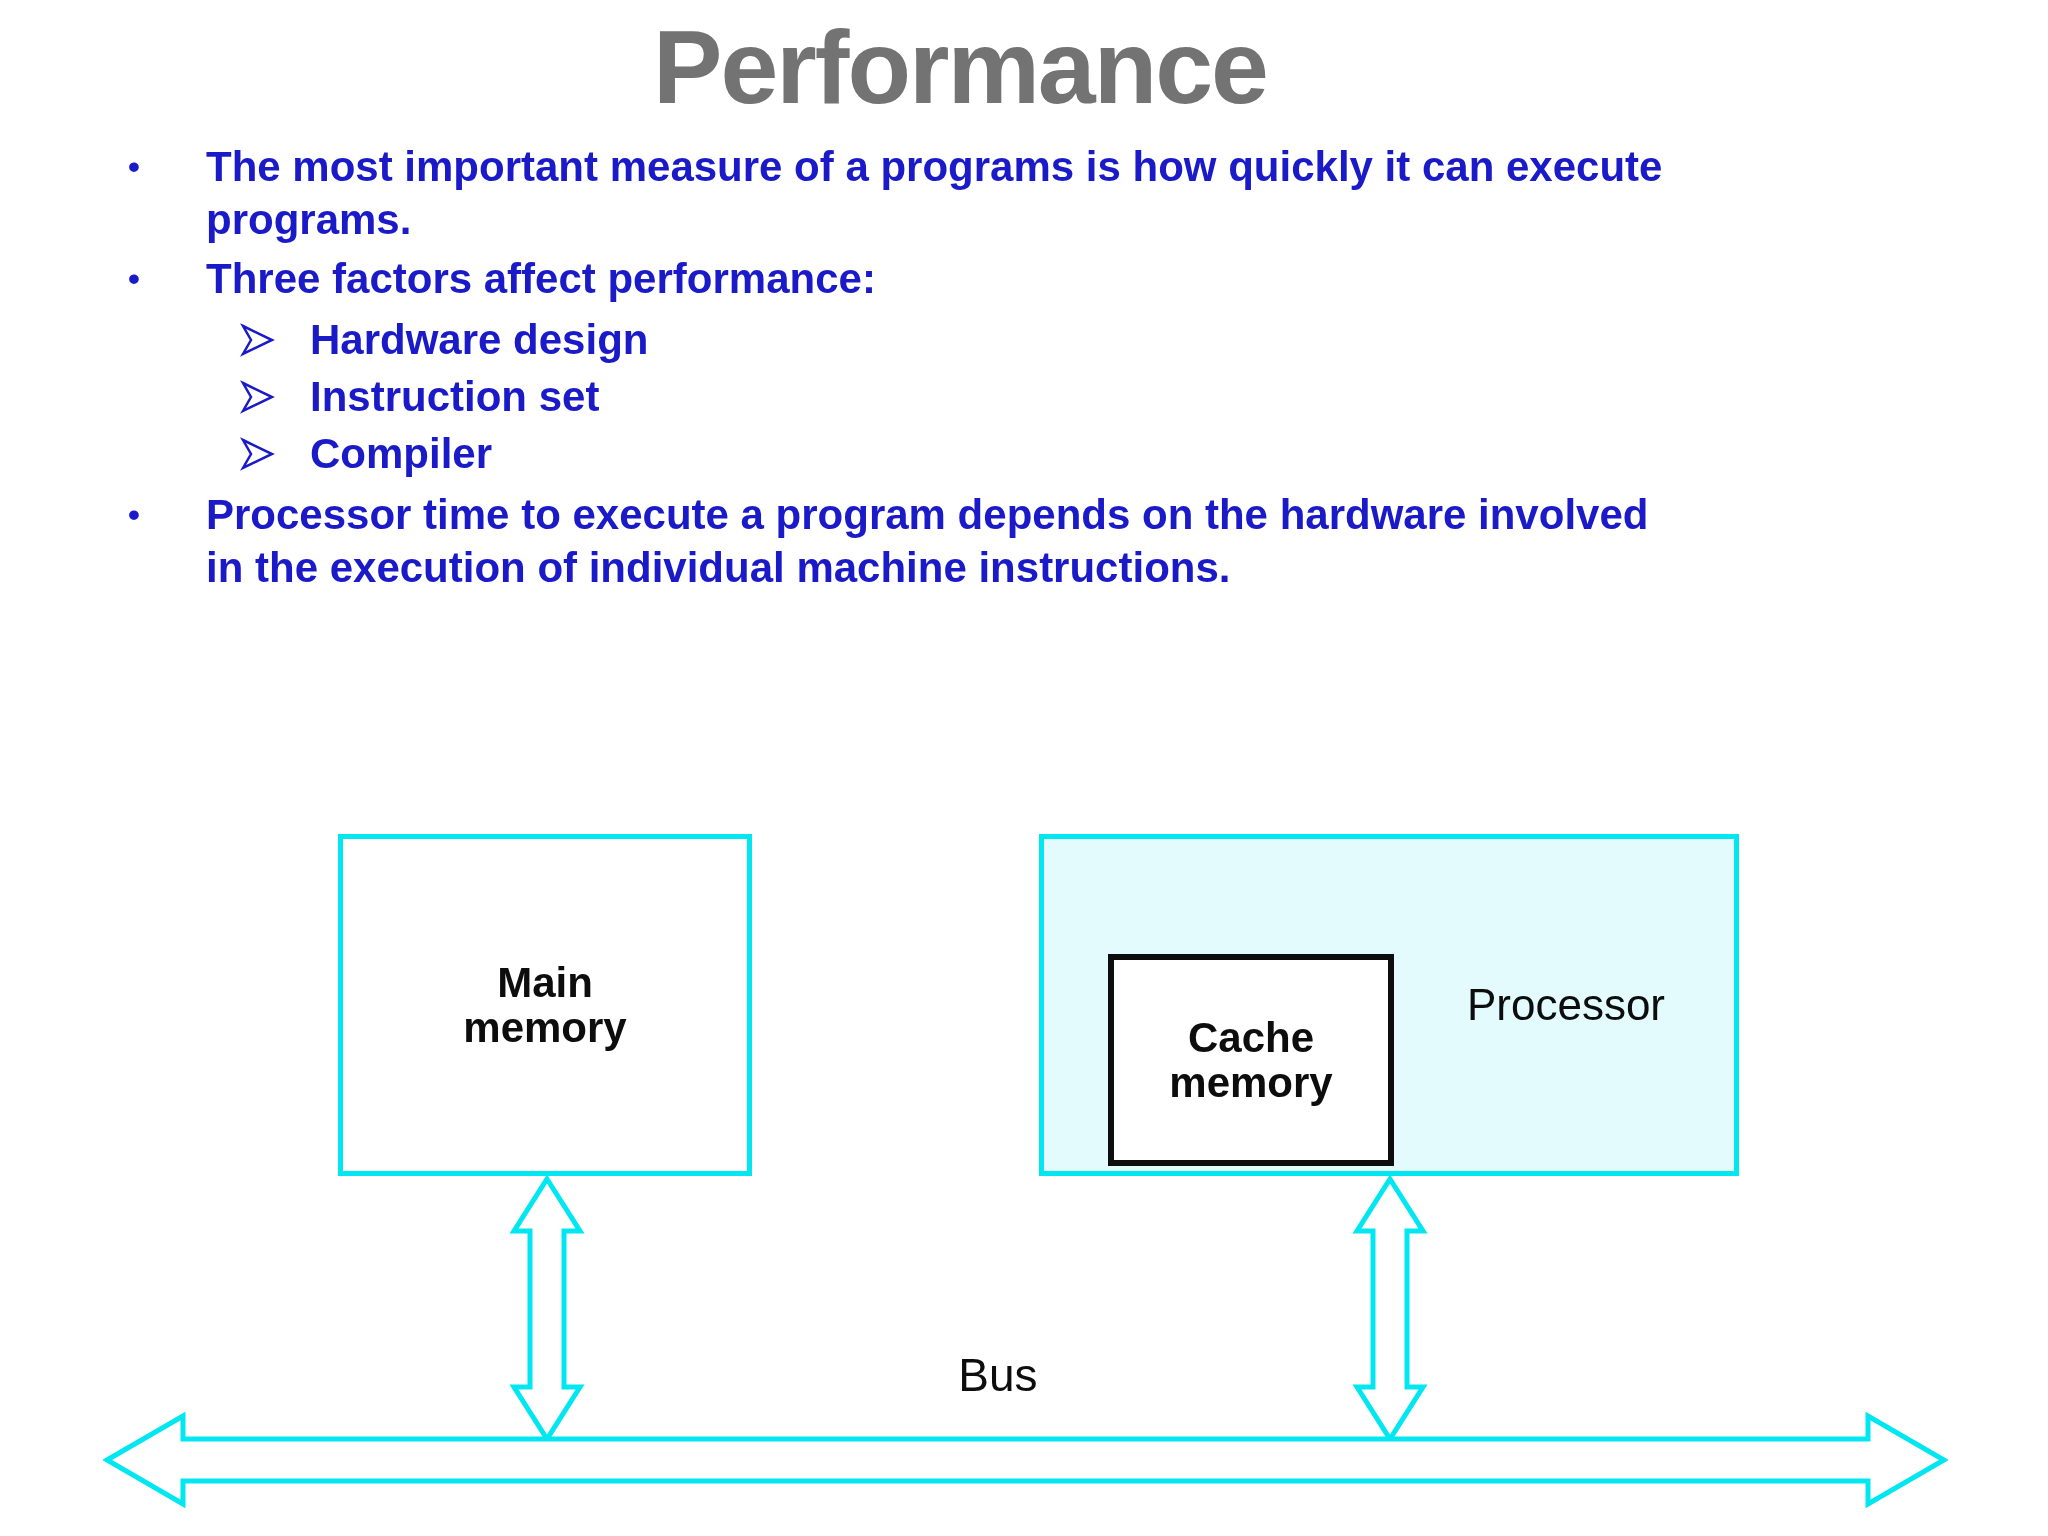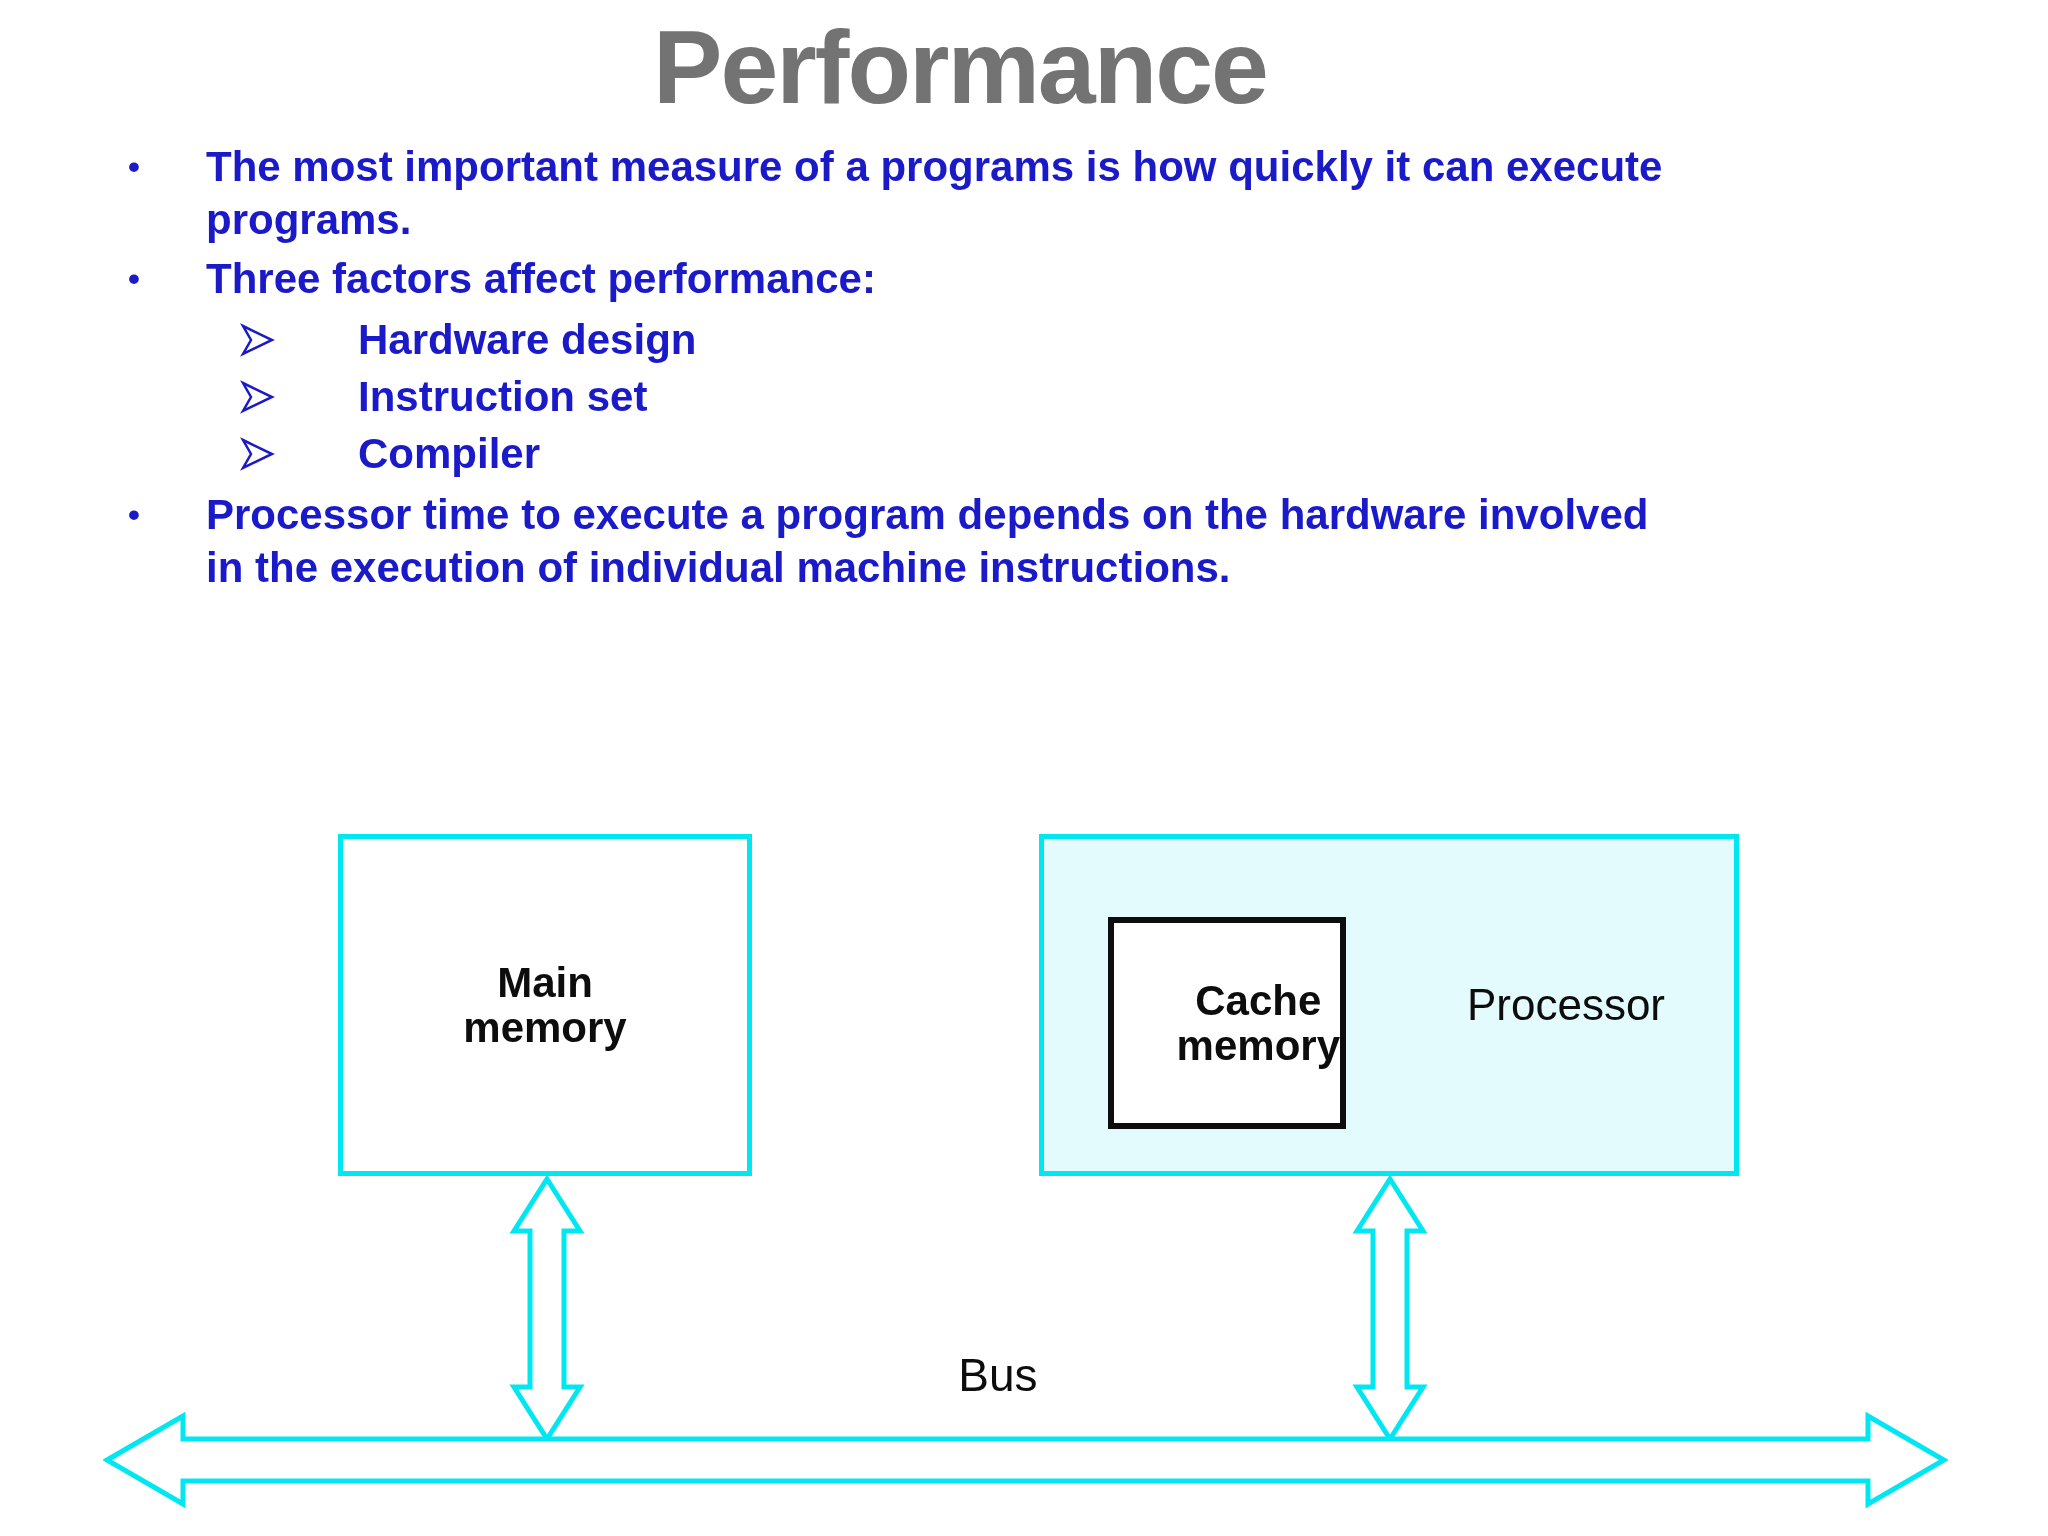--- a/index.html
+++ b/index.html
@@ -16,42 +16,42 @@
   
   .bullets{
     position:absolute;left:128px;top:140px;width:1760px;
     color:#1a1ac8;font-weight:bold;
   }
   .b-row{display:flex;align-items:flex-start;margin-bottom:6px;}
   .b-dot{
     width:78px;flex:0 0 78px;font-size:34px;line-height:53px;
   }
   .b-text{font-size:42px;line-height:53px;}
-  .sub-row{display:flex;align-items:flex-start;padding-left:112px;gap:48px;}
+  .sub-row{display:flex;align-items:flex-start;padding-left:112px;}
   .sub-icon{flex:0 0 36px;width:36px;height:57px;margin-right:34px;
     display:flex;align-items:center;}
   .sub-text{font-size:42px;line-height:57px;}
   
   .box-label{
     color:#0d0d0d;font-weight:bold;text-align:center;
     font-size:42px;line-height:45px;white-space:pre-line;
   }
   .main-memory-box{
     position:absolute;left:338px;top:834px;width:414px;height:342px;
     box-sizing:border-box;border:5px solid #00e7f2;background:#ffffff;
     display:flex;align-items:center;justify-content:center;
   }
   .processor-box{
     position:absolute;left:1039px;top:834px;width:700px;height:342px;
     box-sizing:border-box;border:5px solid #00e7f2;background:#e3fbfd;
   }
   .cache-box{
-    position:absolute;left:1108px;top:917px;width:238px;height:212px;
+    position:absolute;left:1108px;top:954px;width:286px;height:212px;
     box-sizing:border-box;border:6px solid #0d0d0d;background:#ffffff;
-    display:flex;align-items:center;justify-content:flex-end;
+    display:flex;align-items:center;justify-content:center;
   }
   .processor-label{
     position:absolute;left:1394px;top:834px;width:344px;height:342px;
     display:flex;align-items:center;justify-content:center;
     color:#0d0d0d;font-size:44px;
   }
   .bus-label{
     position:absolute;left:928px;top:1348px;width:140px;
     text-align:center;color:#0d0d0d;font-size:46px;
   }

